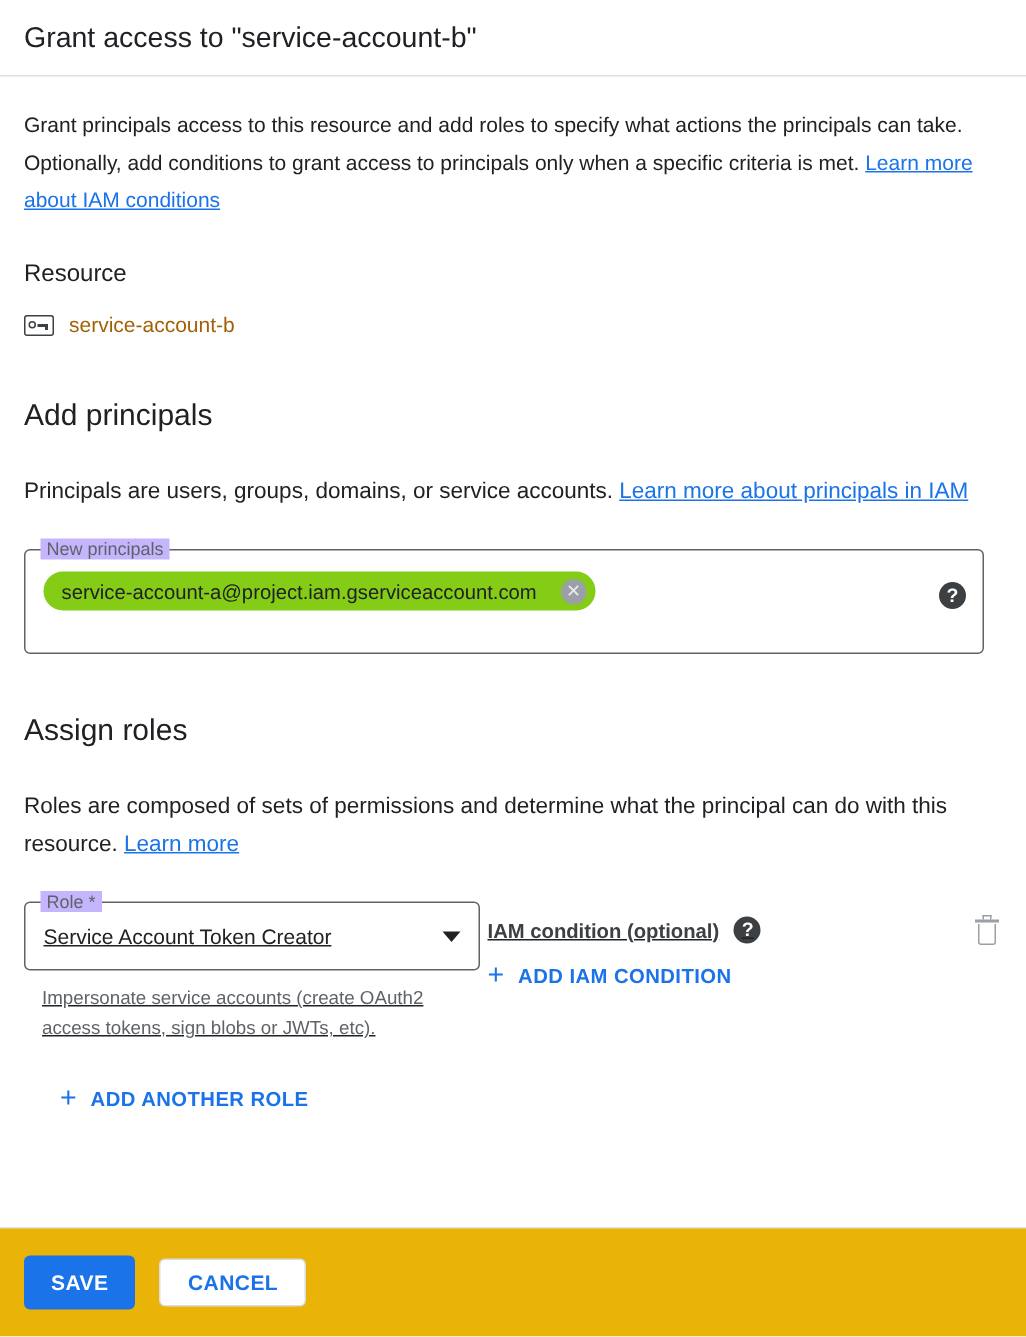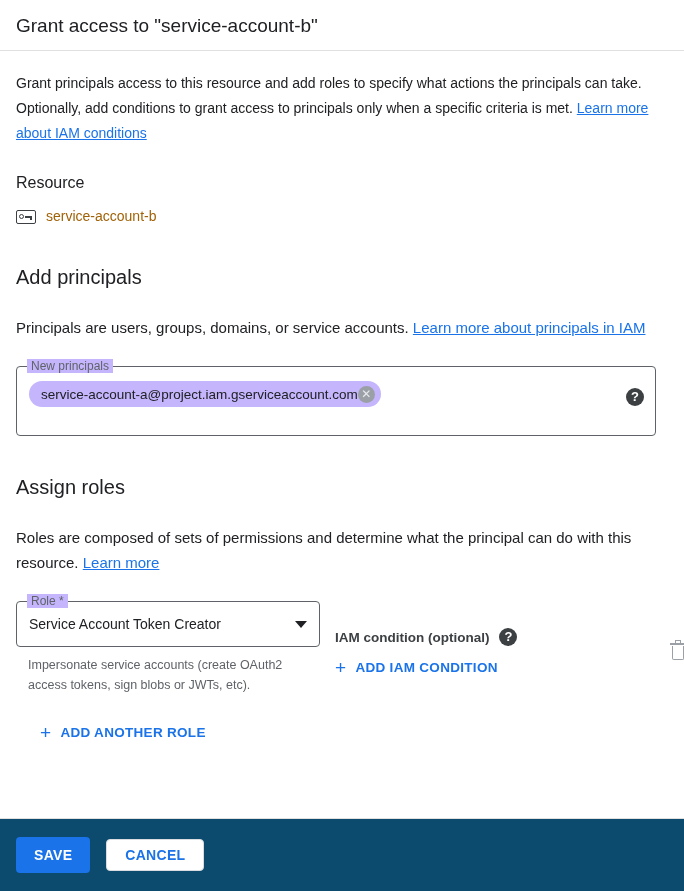--- a/index.html
+++ b/index.html
@@ -119,22 +119,22 @@
     left: 10px;
     background: #c4b5fd;
     padding: 0 4px;
     font-size: 12px;
     color: #5f6368;
     line-height: 14px;
   }
   .chip {
     display: inline-flex;
     align-items: center;
-    gap: 0;
-    background: #c4b5fd;
+    gap: 16px;
+    background: #84cc16;
     border-radius: 14px;
     height: 26px;
     padding: 0 6px 0 12px;
     font-size: 13.5px;
     color: #202124;
     max-width: 100%;
   }
   .chip-x {
     width: 17px; height: 17px;
     border-radius: 50%;
@@ -161,23 +161,24 @@
   }
   .field-help {
     position: absolute;
     right: 12px;
     top: 22px;
   }
 
   
   .roles-row {
     display: flex;
-    align-items: center;
+    align-items: flex-start;
     margin-top: 26px;
-    gap: 15px;
+    gap: 5px;
+    text-decoration: underline;
   }
   .role-col { width: 304px; flex: 0 0 auto; }
   .cond-col { width: 290px; flex: 0 0 auto; padding-top: 10px; }
   .trash-col { width: 46px; flex: 0 0 auto; padding-top: 12px; text-align: right; }
 
   .select-outlined {
     position: relative;
     border: 1px solid #5f6368;
     border-radius: 4px;
     height: 46px;
@@ -265,21 +266,21 @@
 
   .footer {
     position: absolute;
     left: 0; right: 0;
     bottom: 0;
     border-top: 1px solid #e0e0e0;
     padding: 18px 16px;
     display: flex;
     align-items: center;
     gap: 16px;
-    background: #0c4a6e;
+    background: #eab308;
   }
   .btn-primary {
     background: #1a73e8;
     color: #ffffff;
     border: none;
     border-radius: 4px;
     height: 36px;
     padding: 0 18px;
     font-size: 14px;
     font-weight: bold;

